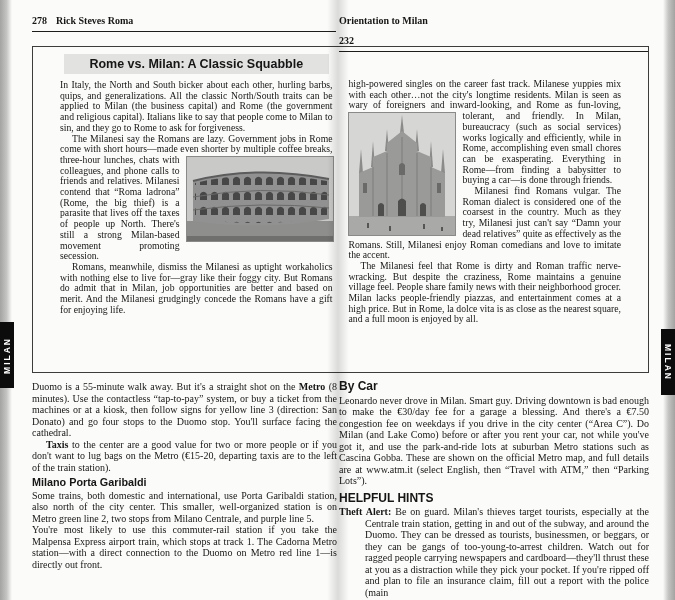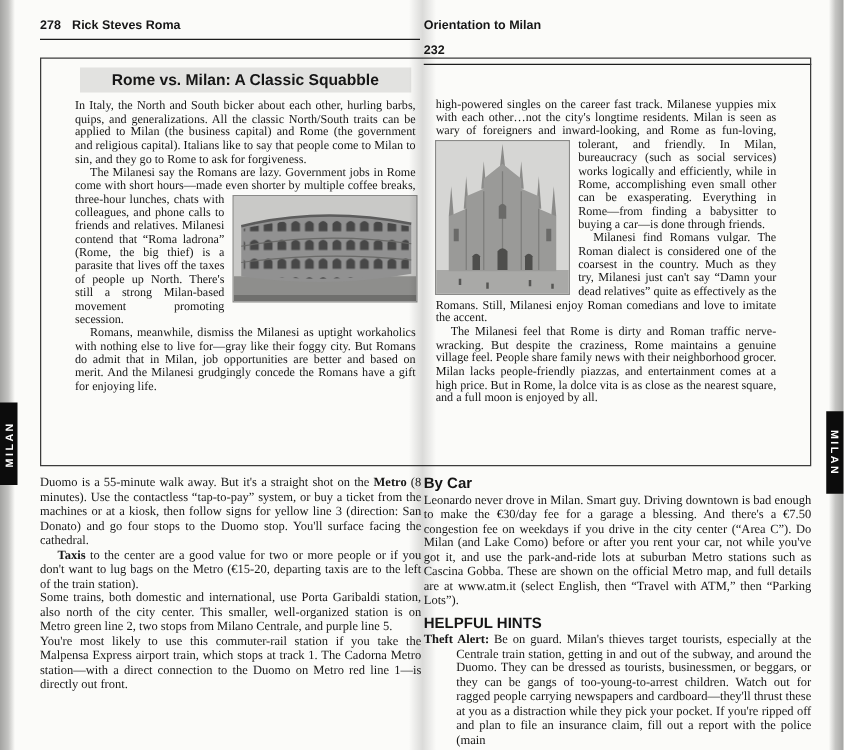--- a/index.html
+++ b/index.html
@@ -7,21 +7,21 @@
   body { font-family:"Liberation Serif", serif; background:#dededc; }
   .book { position:relative; width:675px; height:600px; background:#fbfbf9; overflow:hidden; color:#161616; }
 
   .edge { position:absolute; top:0; height:600px; width:12px; pointer-events:none; }
   .edge-left  { left:0;  background:linear-gradient(to right, #a3a3a1 0%, #c4c4c2 55%, rgba(255,255,255,0) 100%); }
   .edge-right { right:0; background:linear-gradient(to left,  #a3a3a1 0%, #c4c4c2 55%, rgba(255,255,255,0) 100%); }
   .gutter { position:absolute; top:0; left:327px; width:22px; height:600px; pointer-events:none; z-index:5;
             background:linear-gradient(to right, rgba(0,0,0,0) 0%, rgba(0,0,0,0.13) 50%, rgba(0,0,0,0) 100%); }
 
   .running-head { position:absolute; top:15px; display:flex; align-items:baseline; gap:9px;
-                  font-family:Liberation Sans, sans-serif; font-weight:bold; font-size:10px;
+                  font-family:Liberation Serif, serif; font-weight:bold; font-size:10px;
                   border-bottom:1px solid #1c1c1c; padding-bottom:5px; }
   .rh-left  { left:32px;  width:304px; }
   .rh-right { left:339px; width:310px; justify-content:flex-end;flex-direction:column; }
 
   .sidebar-box { position:absolute; top:46px; left:32px; width:617px; height:327px;
                  border:1px solid #3c3c3c; display:flex; padding:7px 27px; gap:16px; z-index:1;justify-content:flex-end; }
   .sb-col { width:288px; }
   .sb-col-right { padding-top:25px; }
   .sb-title { font-family:"Liberation Sans", sans-serif; font-weight:bold; font-size:12.5px; text-align:center;
               background:#e2e2e0; padding:3px 2px; margin:0 4px 6px; }
@@ -131,37 +131,38 @@
               <path d="M50,62 L50,52 Q53,48 56,52 L56,62 Z"></path>
             </g>
             <g fill="#555553">
               <rect x="18" y="110" width="2" height="5"></rect>
               <rect x="40" y="113" width="2" height="5"></rect>
               <rect x="74" y="111" width="2" height="5"></rect>
               <rect x="92" y="114" width="2" height="4"></rect>
             </g>
           </svg>
         </span>
-        <span>fun-loving, tolerant, and friendly. In Milan, bureaucracy (such as social services) works logically and efficiently, while in Rome, accomplishing even small other can be exasperating. Everything in Rome—from finding a babysitter to buying a car—is done through friends.</span>
+        <span>fun-loving, tolerant, and friendly. In Milan, bureaucracy (such as social services) works logically and efficiently, while in Rome, accomplishing even small chores can be exasperating. Everything in Rome—from finding a babysitter to buying a car—is done through friends.</span>
       </p>
       <p class="sb-p ind"><span>Milanesi find Romans vulgar. The Roman dialect is considered one of the coarsest in the country. Much as they try, Milanesi just can't say “Damn your dead relatives” quite as effectively as the Romans. Still, Milanesi enjoy Roman comedians and love to imitate the accent.</span></p>
       <p class="sb-p ind"><span>The Milanesi feel that Rome is dirty and Roman traffic nerve-wracking. But despite the craziness, Rome maintains a genuine village feel. People share family news with their neighborhood grocer. Milan lacks people-friendly piazzas, and entertainment comes at a high price. But in Rome, la dolce vita is as close as the nearest square, and a full moon is enjoyed by all.</span></p>
     </div>
   </div>
 
   <div class="body-col body-left">
     <p>
       <span>Duomo is a 55-minute walk away. But it's a straight shot on the</span>
       <span class="lead">Metro</span>
       <span>(8 minutes). Use the contactless “tap-to-pay” system, or buy a ticket from the machines or at a kiosk, then follow signs for yellow line 3 (direction: San Donato) and go four stops to the Duomo stop. You'll surface facing the cathedral.</span>
     </p>
     <p class="ind">
       <span class="lead">Taxis</span>
       <span>to the center are a good value for two or more people or if you don't want to lug bags on the Metro (€15-20, departing taxis are to the left of the train station).</span>
     </p>
+    <h3 class="sub">Milano Porta Garibaldi</h3>
     <p><span>Some trains, both domestic and international, use Porta Garibaldi station, also north of the city center. This smaller, well-organized station is on Metro green line 2, two stops from Milano Centrale, and purple line 5.</span></p>
     <p><span>You're most likely to use this commuter-rail station if you take the Malpensa Express airport train, which stops at track 1. The Cadorna Metro station—with a direct connection to the Duomo on Metro red line 1—is directly out front.</span></p>
   </div>
 
   <div class="body-col body-right">
     <h2 class="sec">By Car</h2>
     <p><span>Leonardo never drove in Milan. Smart guy. Driving downtown is bad enough to make the €30/day fee for a garage a blessing. And there's a €7.50 congestion fee on weekdays if you drive in the city center (“Area C”). Do Milan (and Lake Como) before or after you rent your car, not while you've got it, and use the park-and-ride lots at suburban Metro stations such as Cascina Gobba. These are shown on the official Metro map, and full details are at www.atm.it (select English, then “Travel with ATM,” then “Parking Lots”).</span></p>
     <h2 class="sec hints">HELPFUL HINTS</h2>
     <p class="hang">
       <span class="lead">Theft Alert:</span>

